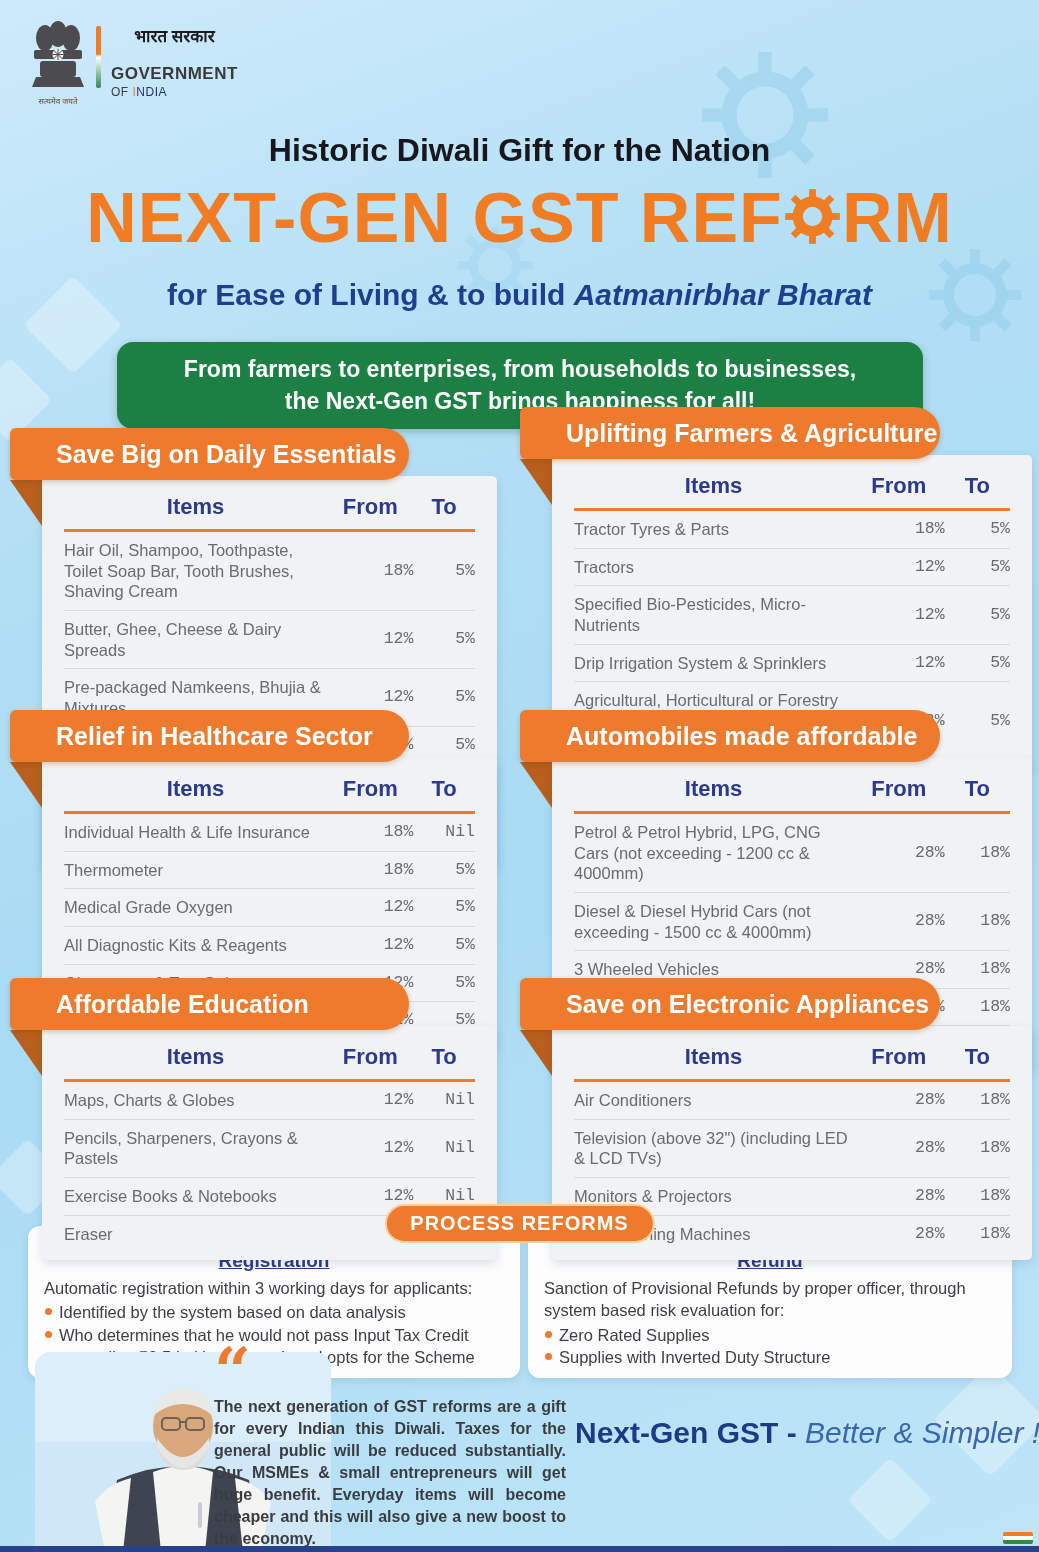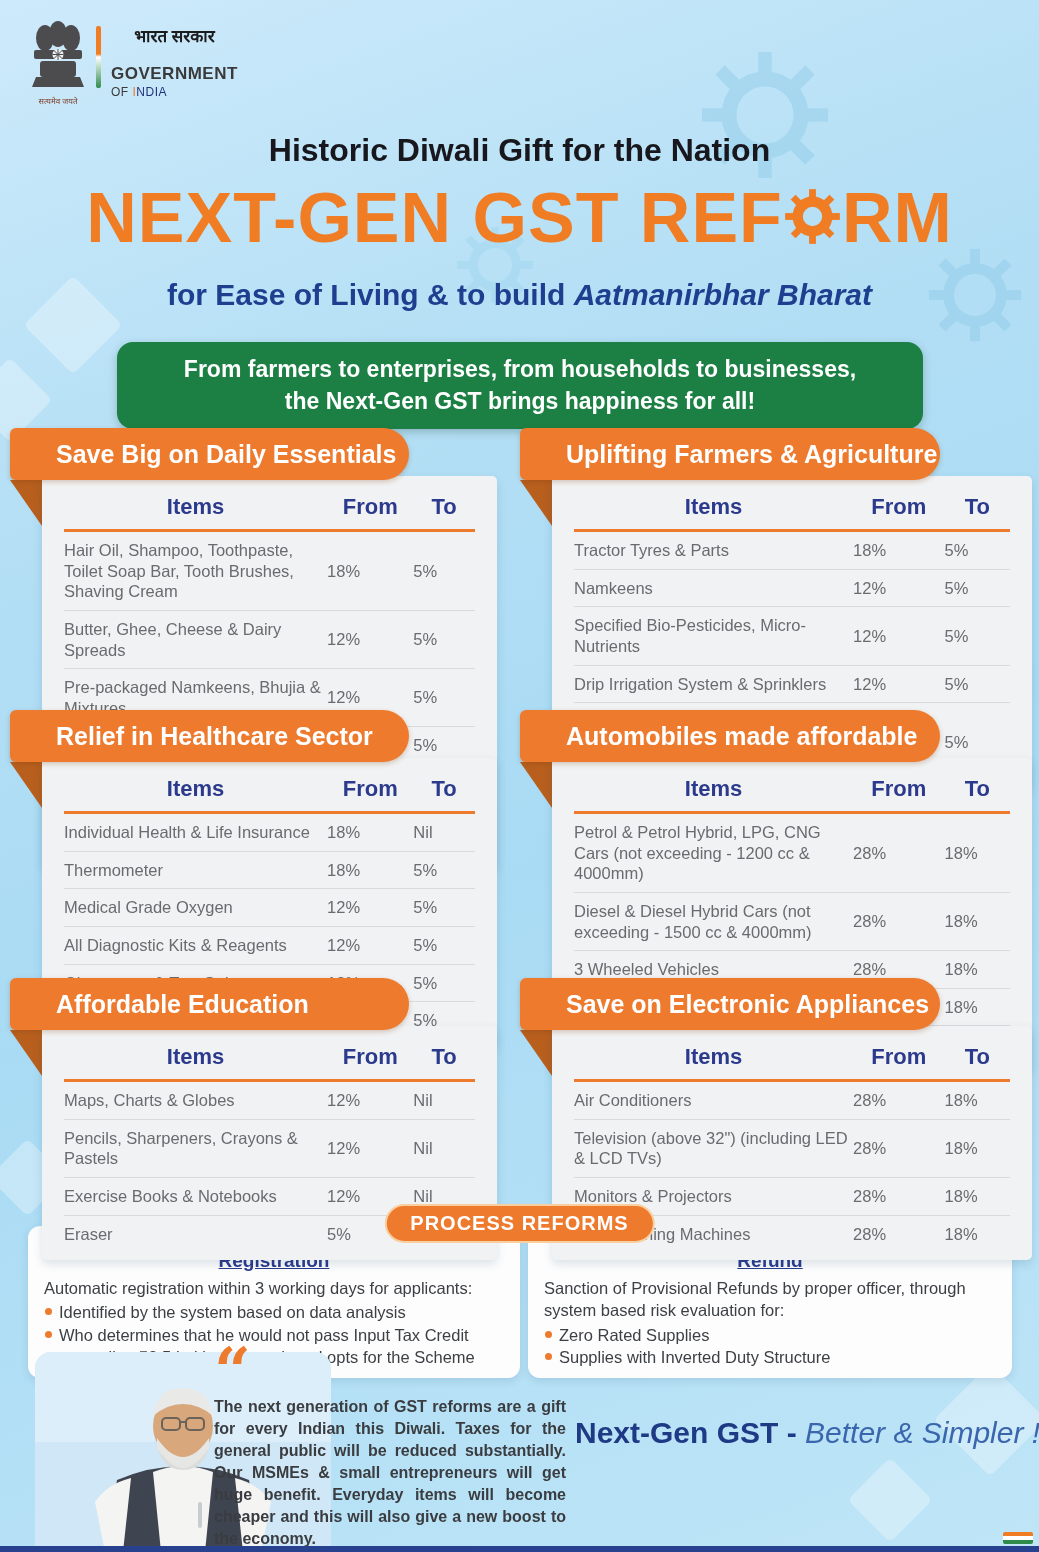--- a/index.html
+++ b/index.html
@@ -48,21 +48,21 @@
   .card { position:relative; z-index:1; margin-left:32px; margin-top:-4px;
     background:#f1f2f3; border-radius:5px; padding:12px 22px 8px 22px;
     box-shadow:0 4px 10px rgba(40,80,120,0.16); }
   table { width:100%; border-collapse:collapse; }
   thead th { color:#2b3a8c; font-size:22px; font-weight:800; text-align:center;
     padding:6px 0 9px 0; border-bottom:3px solid #ee7a2d; }
   thead th.c { text-align:center; }
   tbody td { color:#696b6e; font-size:16.5px; line-height:1.25; padding:8px 0;
     border-bottom:1px solid #d9dadc; }
   tbody tr:last-child td { border-bottom:none; }
-  tbody td.c { text-align:left; white-space:nowrap; }
+  tbody td.c { text-align:right; white-space:nowrap;font-family:Liberation Mono, monospace; }
   col.items { width:64%; } col.from { width:21%; } col.to { width:15%; }
   
   .pr-badge { position:absolute; left:50%; transform:translateX(-50%); top:1204px; z-index:3;
     background:#ee7a2d; color:#fff; font-weight:800; font-size:20px; letter-spacing:1px;
     padding:6px 24px; border-radius:20px; border:2px solid #f8cf9f; }
   .pr-card { position:absolute; top:1226px; background:#fdfdfd; border-radius:12px;
     padding:24px 16px 10px 16px; box-shadow:0 3px 8px rgba(40,80,120,0.14); min-height:116px; }
   .pr-card h3 { text-align:center; color:#2b3a8c; font-size:19px; font-weight:800;
     text-decoration:underline; margin-bottom:5px; }
   .pr-card .intro { color:#3c3f44; font-size:16.5px; line-height:1.35; }
@@ -246,21 +246,21 @@
             <tr>
               <td>Sewing Machines &amp; Parts</td>
               <td class="c">12%</td>
               <td class="c">5%</td>
             </tr>
           </tbody>
       </table>
     </div>
   </div>
 
-  <div class="section" style="left:520px; top:428px; width:512px;">
+  <div class="section" style="left:520px; top:407px; width:512px;">
     <div class="fold"></div>
     <div class="ribbon">Uplifting Farmers &amp; Agriculture</div>
     <div class="card" style="min-height:225px;">
       <table>
         <colgroup>
             <col class="items">
             <col class="from">
             <col class="to">
           </colgroup>
         <thead>
@@ -270,21 +270,21 @@
           <th class="c">To</th>
         </tr>
           </thead>
         <tbody>
             <tr>
               <td>Tractor Tyres &amp; Parts</td>
               <td class="c">18%</td>
               <td class="c">5%</td>
             </tr>
             <tr>
-              <td>Namkeens</td>
+              <td>Tractors</td>
               <td class="c">12%</td>
               <td class="c">5%</td>
             </tr>
             <tr>
               <td>Specified Bio-Pesticides, Micro-Nutrients</td>
               <td class="c">12%</td>
               <td class="c">5%</td>
             </tr>
             <tr>
               <td>Drip Irrigation System &amp; Sprinklers</td>

